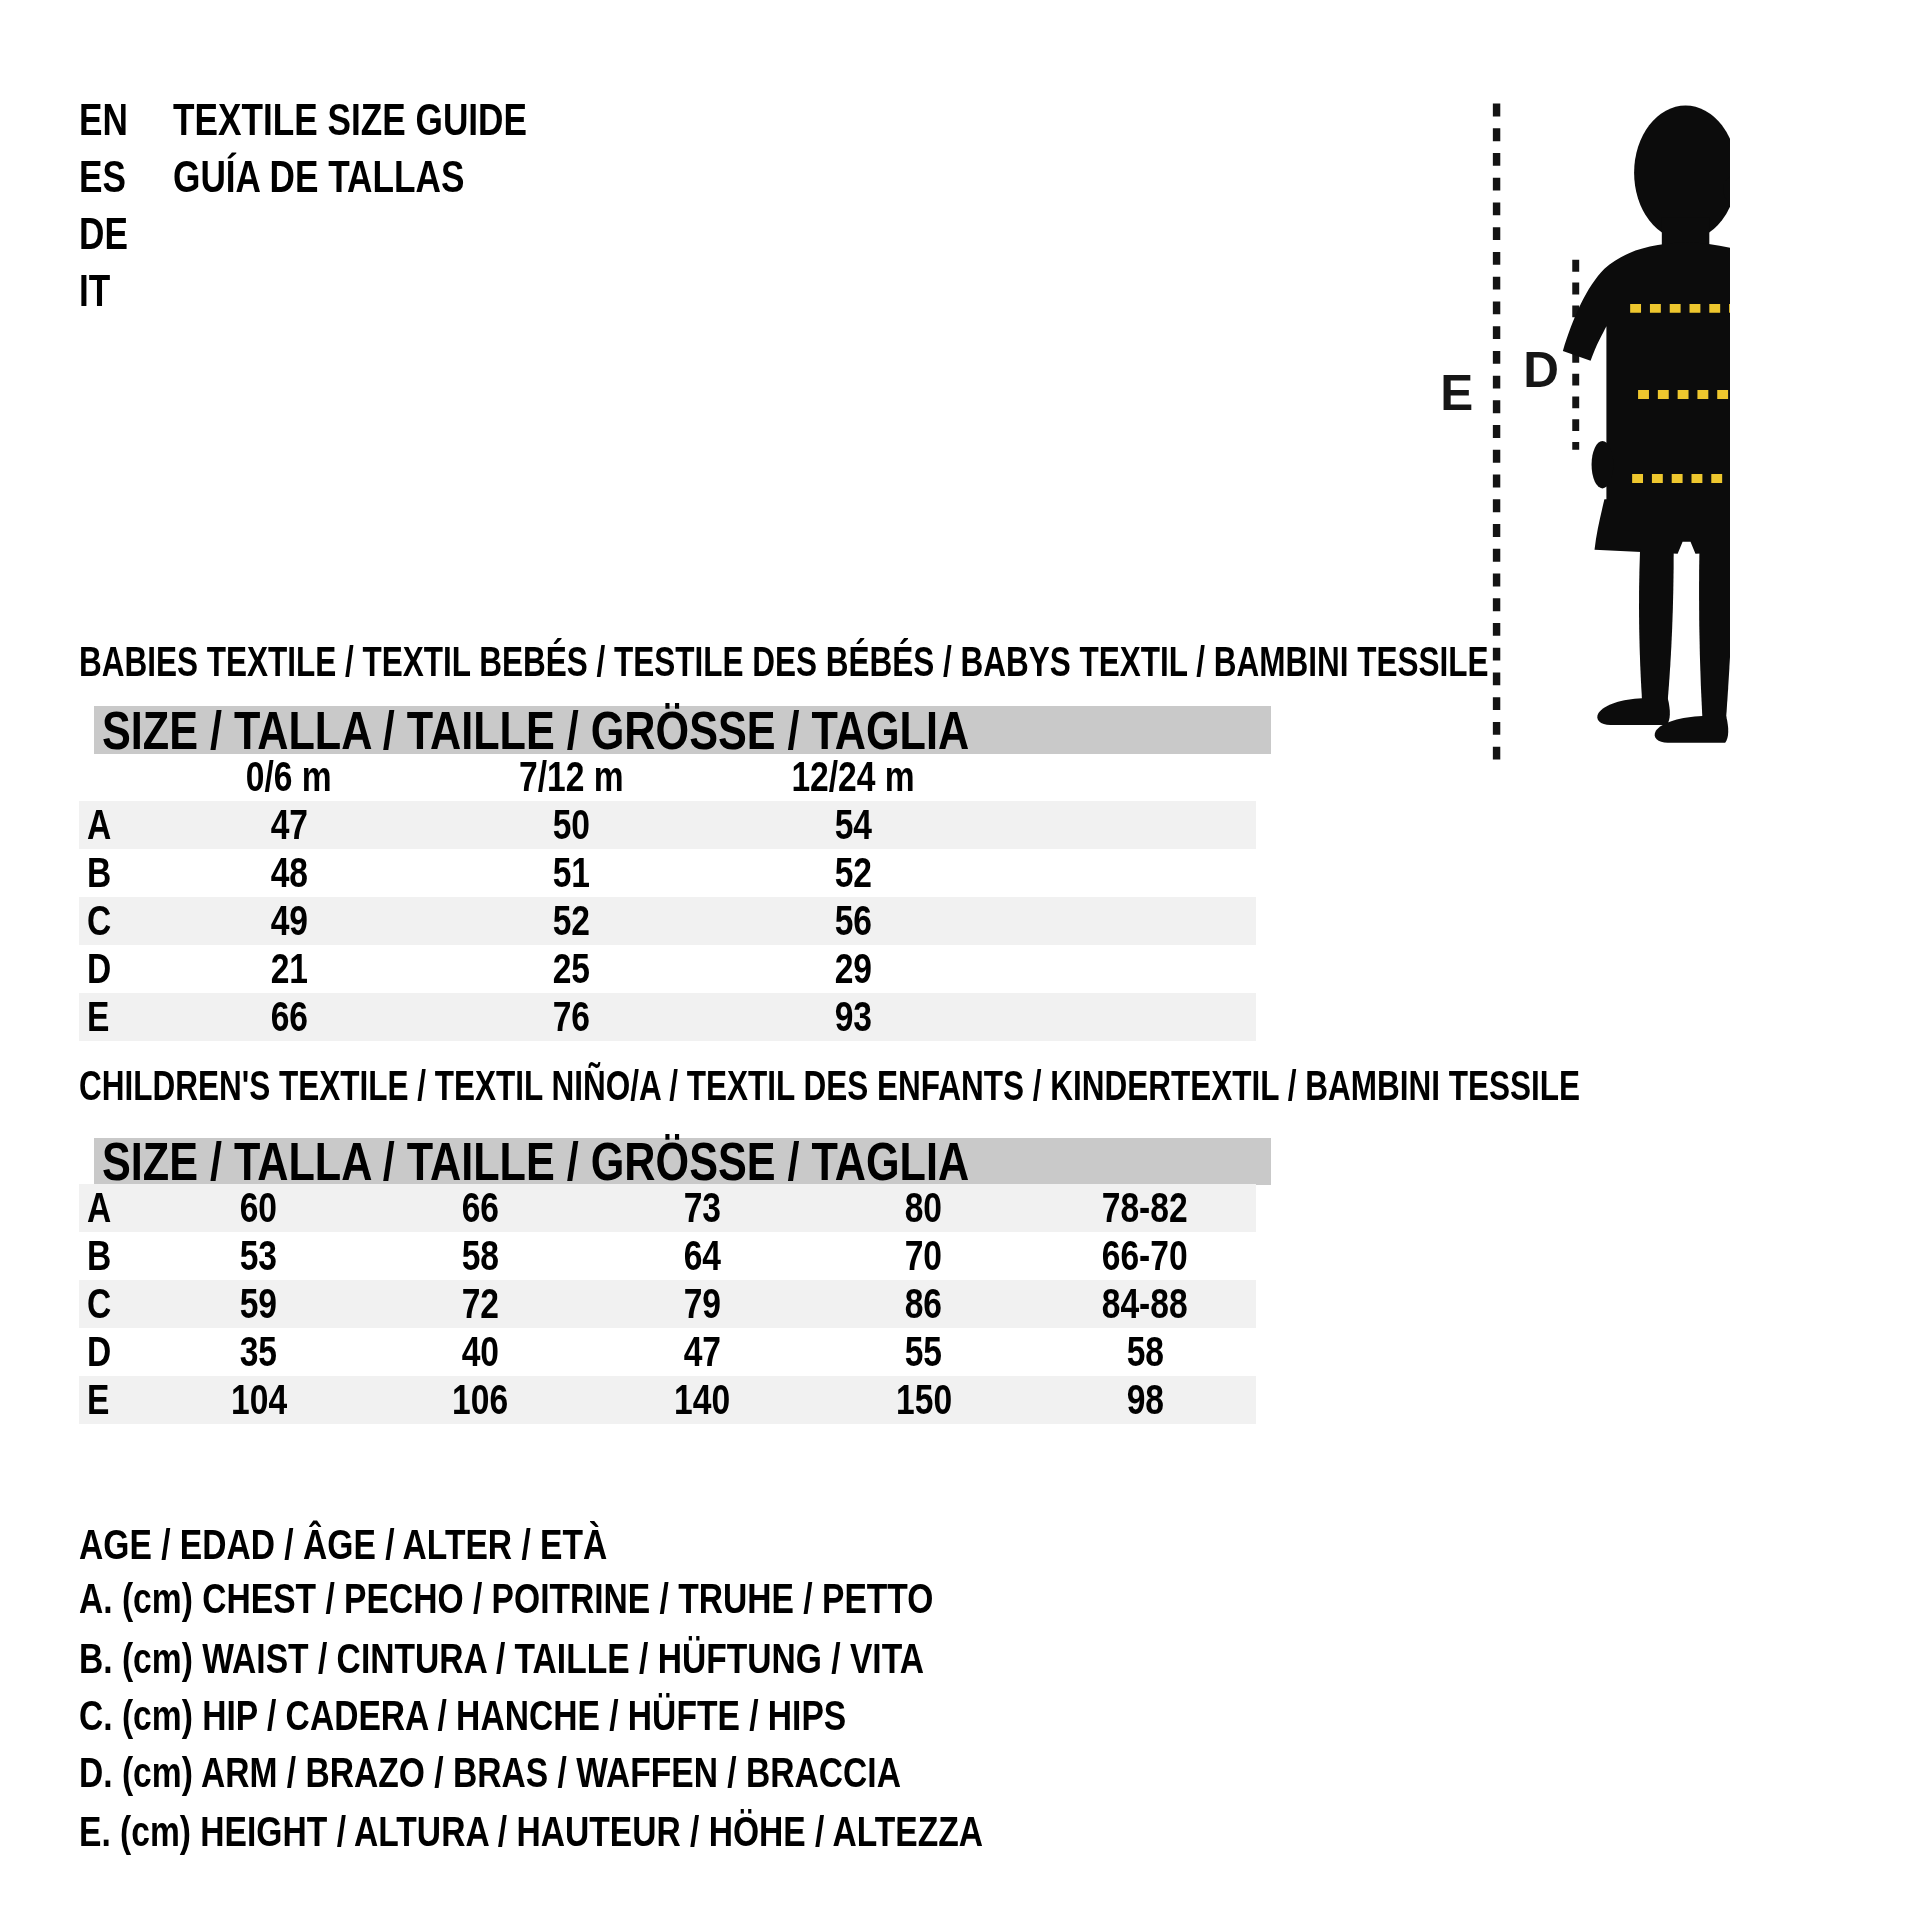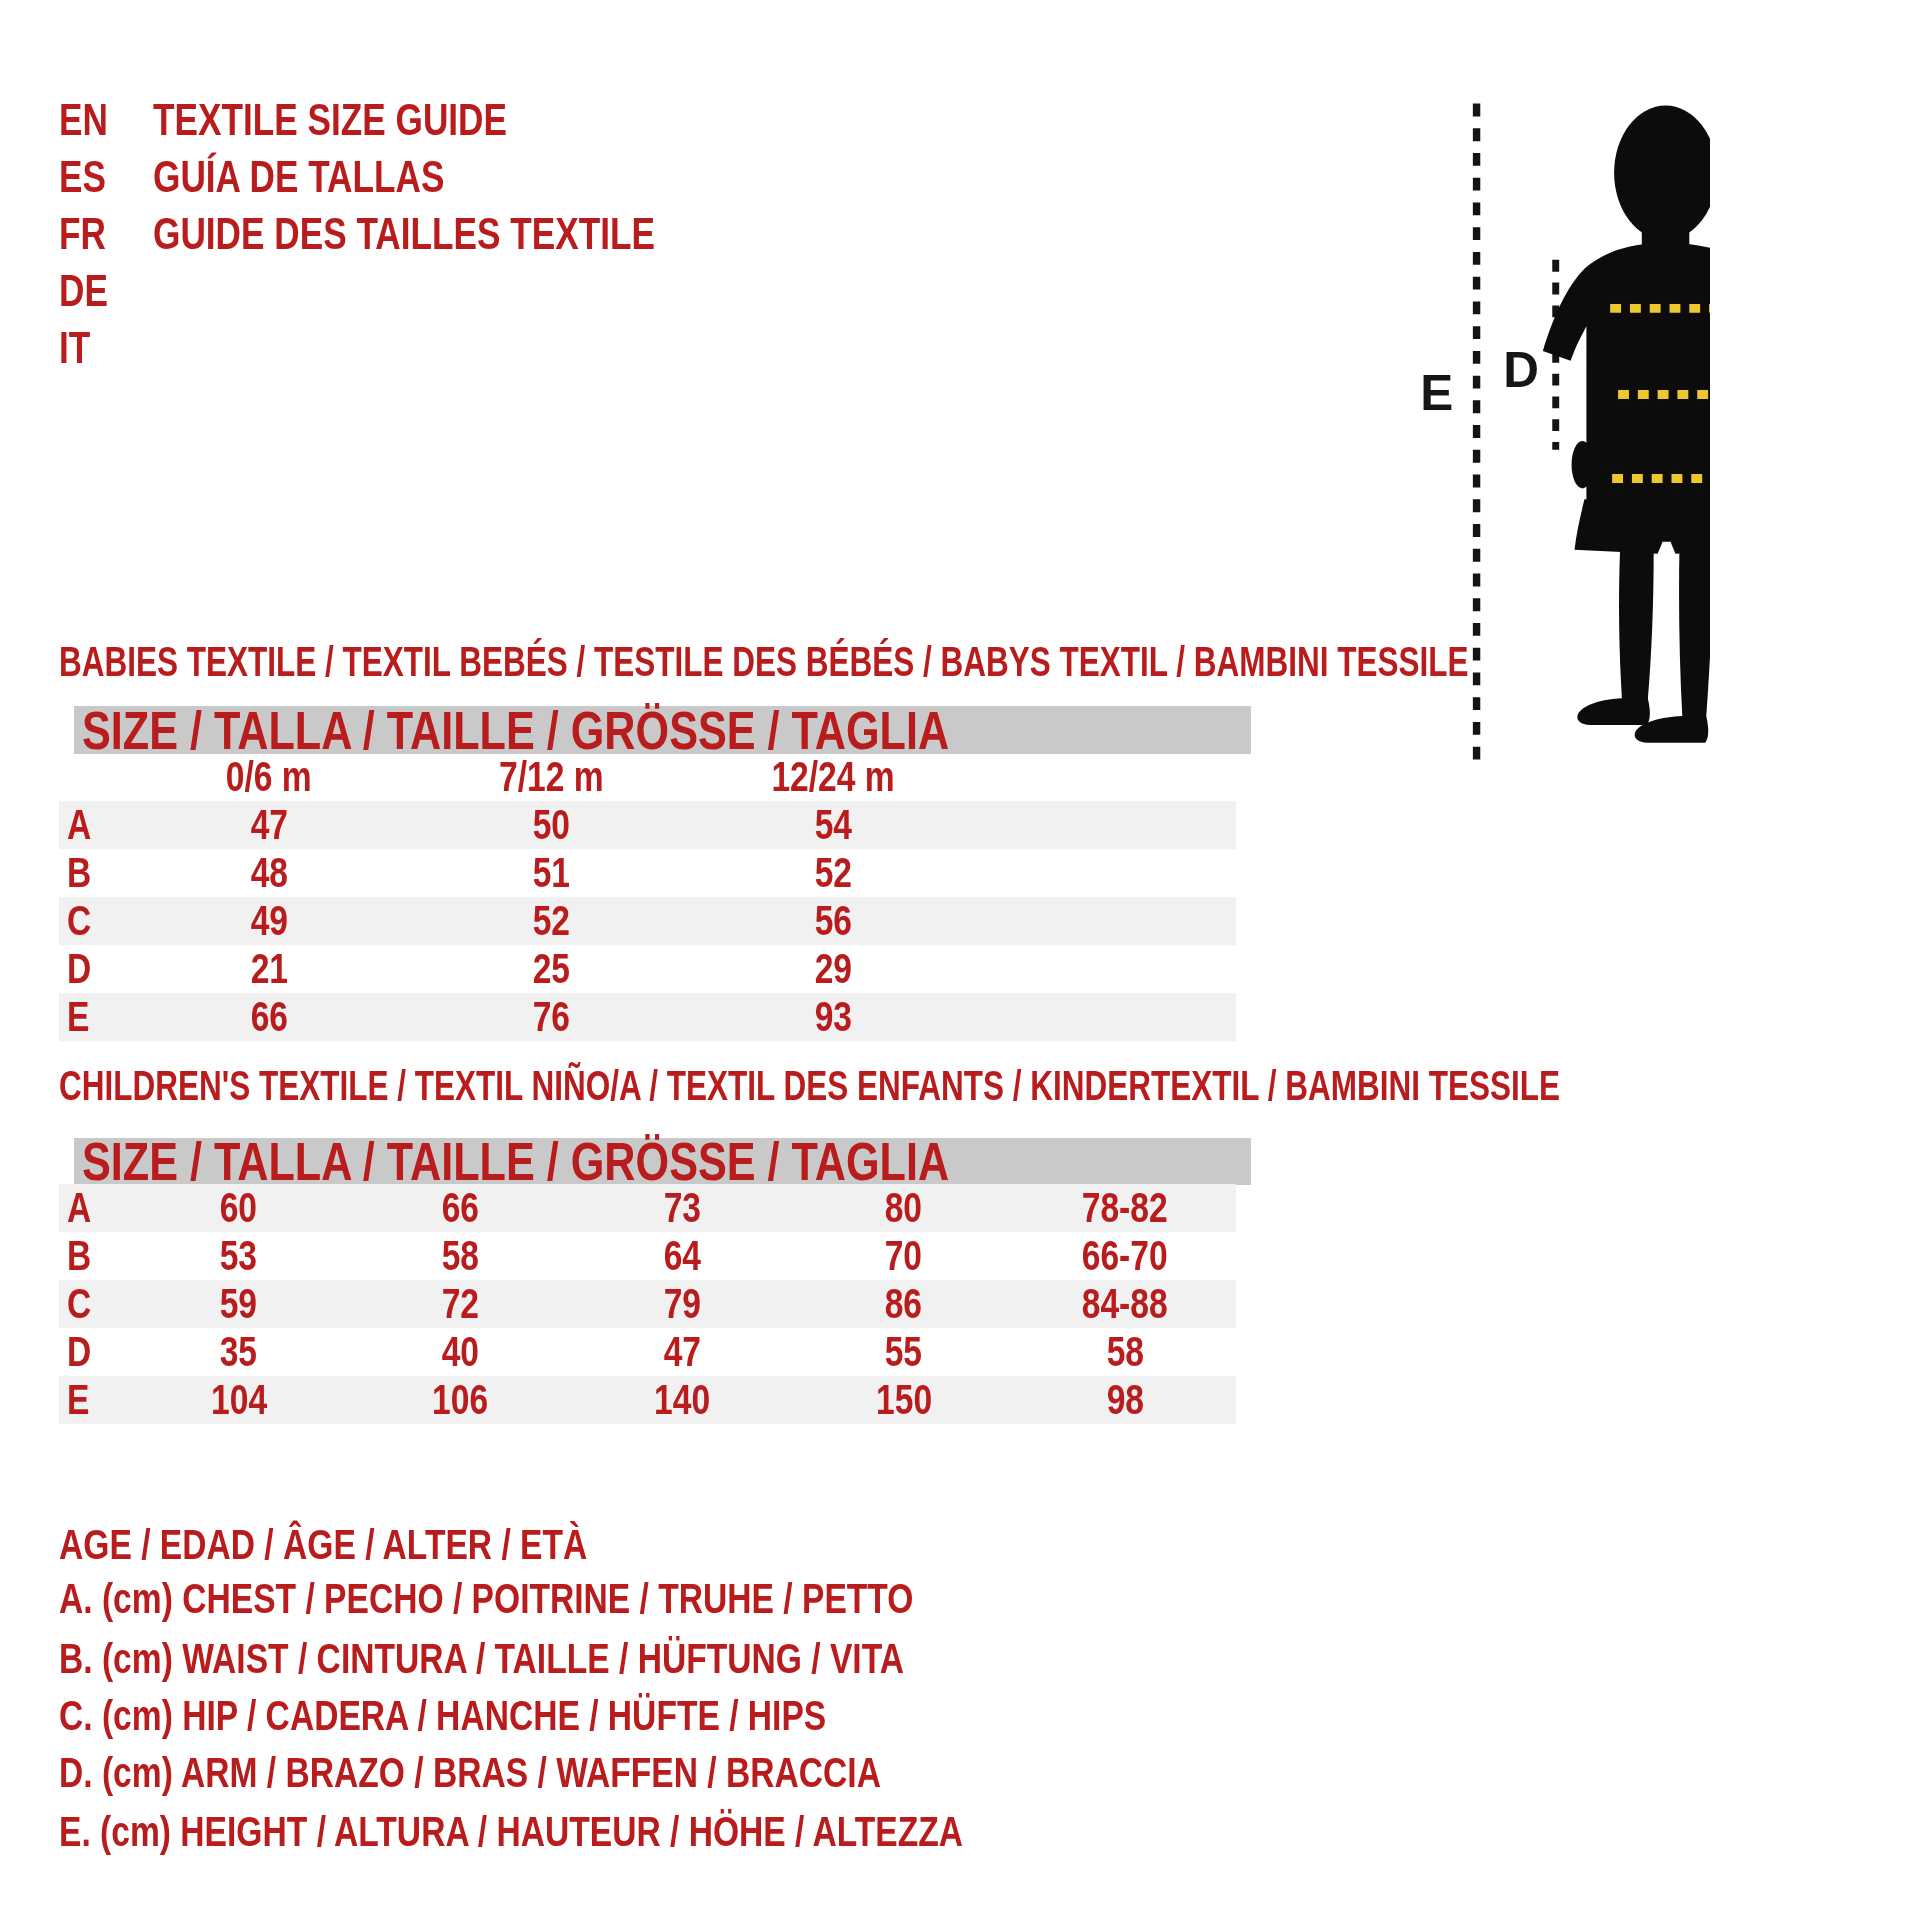--- a/index.html
+++ b/index.html
@@ -1,18 +1,18 @@
 <!DOCTYPE html>
 <html><head>
 <meta charset="utf-8">
 <style>
   html,body{margin:0;padding:0;background:#ffffff;}
   #canvas{
     position:relative;width:1710px;height:1927px;background:#ffffff;overflow:hidden;
-    font-family:"Liberation Sans","DejaVu Sans",sans-serif;font-weight:700;color:#b91c1c;
+    font-family:"Liberation Sans","DejaVu Sans",sans-serif;font-weight:700;color:#000000;margin-left:20px;
   }
   
   .cn{display:inline-block;transform:scaleX(.8);transform-origin:0 50%;white-space:nowrap;}
   .cnc{display:inline-block;transform:scaleX(.8);transform-origin:50% 50%;white-space:nowrap;}
   .cnt{display:inline-block;transform:scaleX(.75);transform-origin:0 50%;white-space:nowrap;}
 
   
   .lang-block{position:absolute;left:59px;top:91px;}
   .lang-row{display:flex;height:57px;line-height:57px;font-size:44px;}
   .lang-code{width:94px;}
@@ -50,24 +50,20 @@
 <div id="canvas">
 
   <div class="lang-block">
     <div class="lang-row">
       <div class="lang-code"><span class="cn">EN</span></div>
       <div class="lang-title"><span class="cn">TEXTILE SIZE GUIDE</span></div>
     </div>
     <div class="lang-row">
       <div class="lang-code"><span class="cn">ES</span></div>
       <div class="lang-title"><span class="cn">GUÍA DE TALLAS</span></div>
-    </div>
-    <div class="lang-row">
-      <div class="lang-code"><span class="cn">FR</span></div>
-      <div class="lang-title"><span class="cn">GUIDE DES TAILLES TEXTILE</span></div>
     </div>
     <div class="lang-row">
       <div class="lang-code"><span class="cn">DE</span></div>
     </div>
     <div class="lang-row">
       <div class="lang-code"><span class="cn">IT</span></div>
     </div>
   </div>
 
   <svg id="diagram" viewBox="0 0 516 760">

